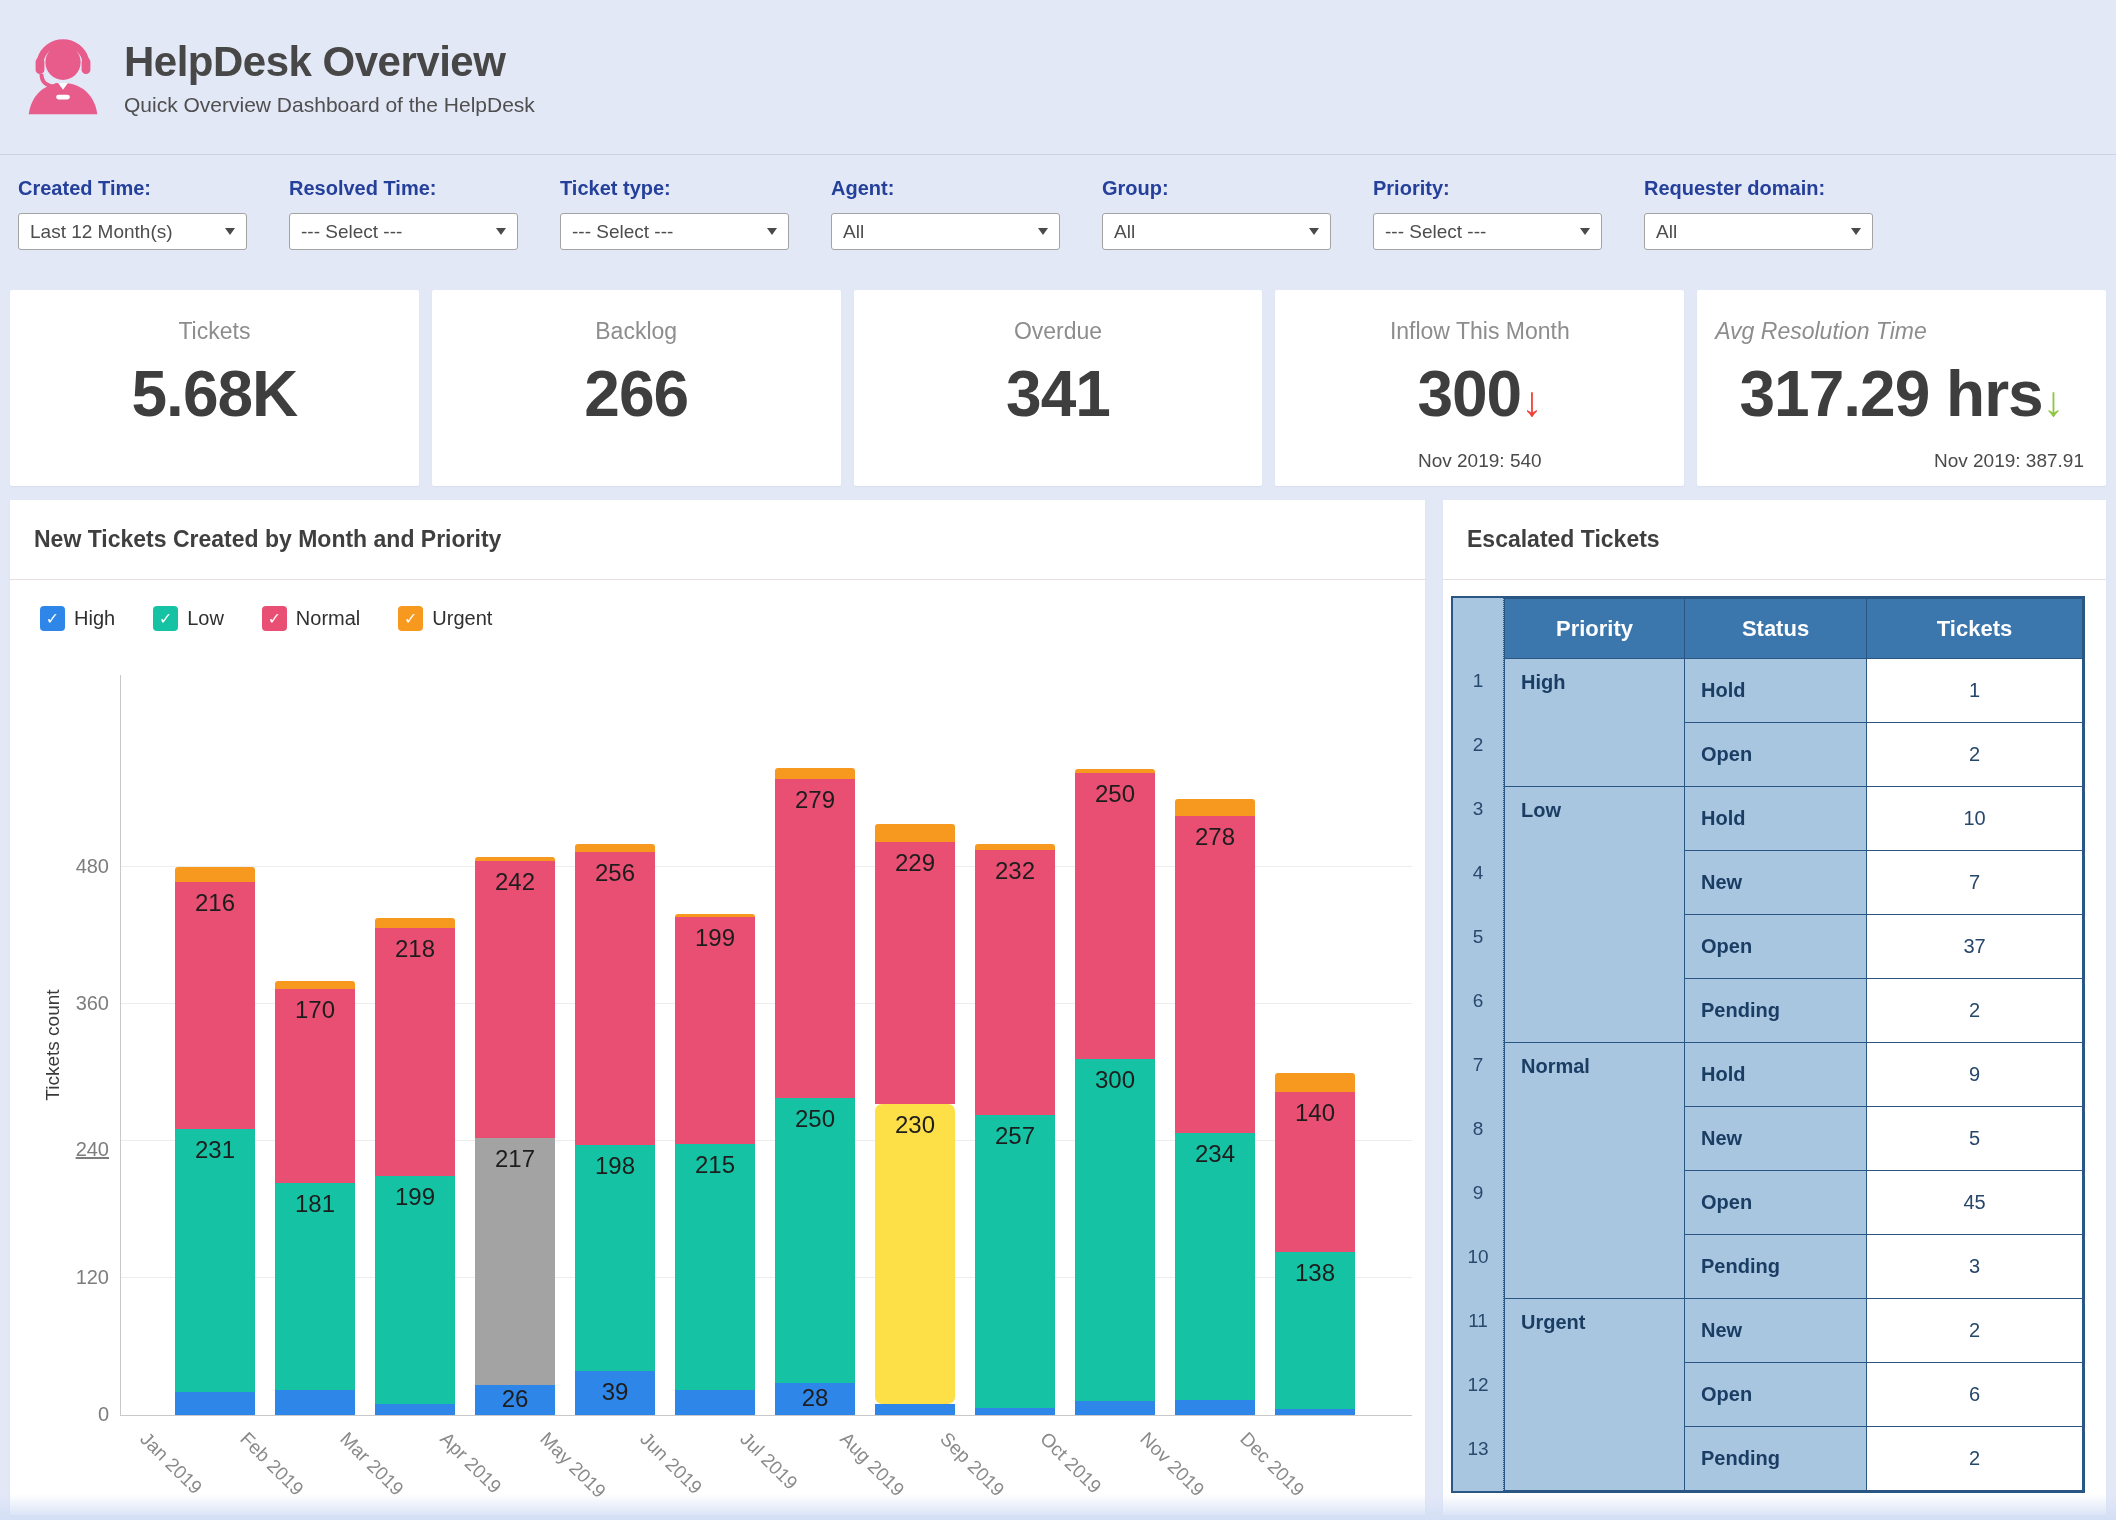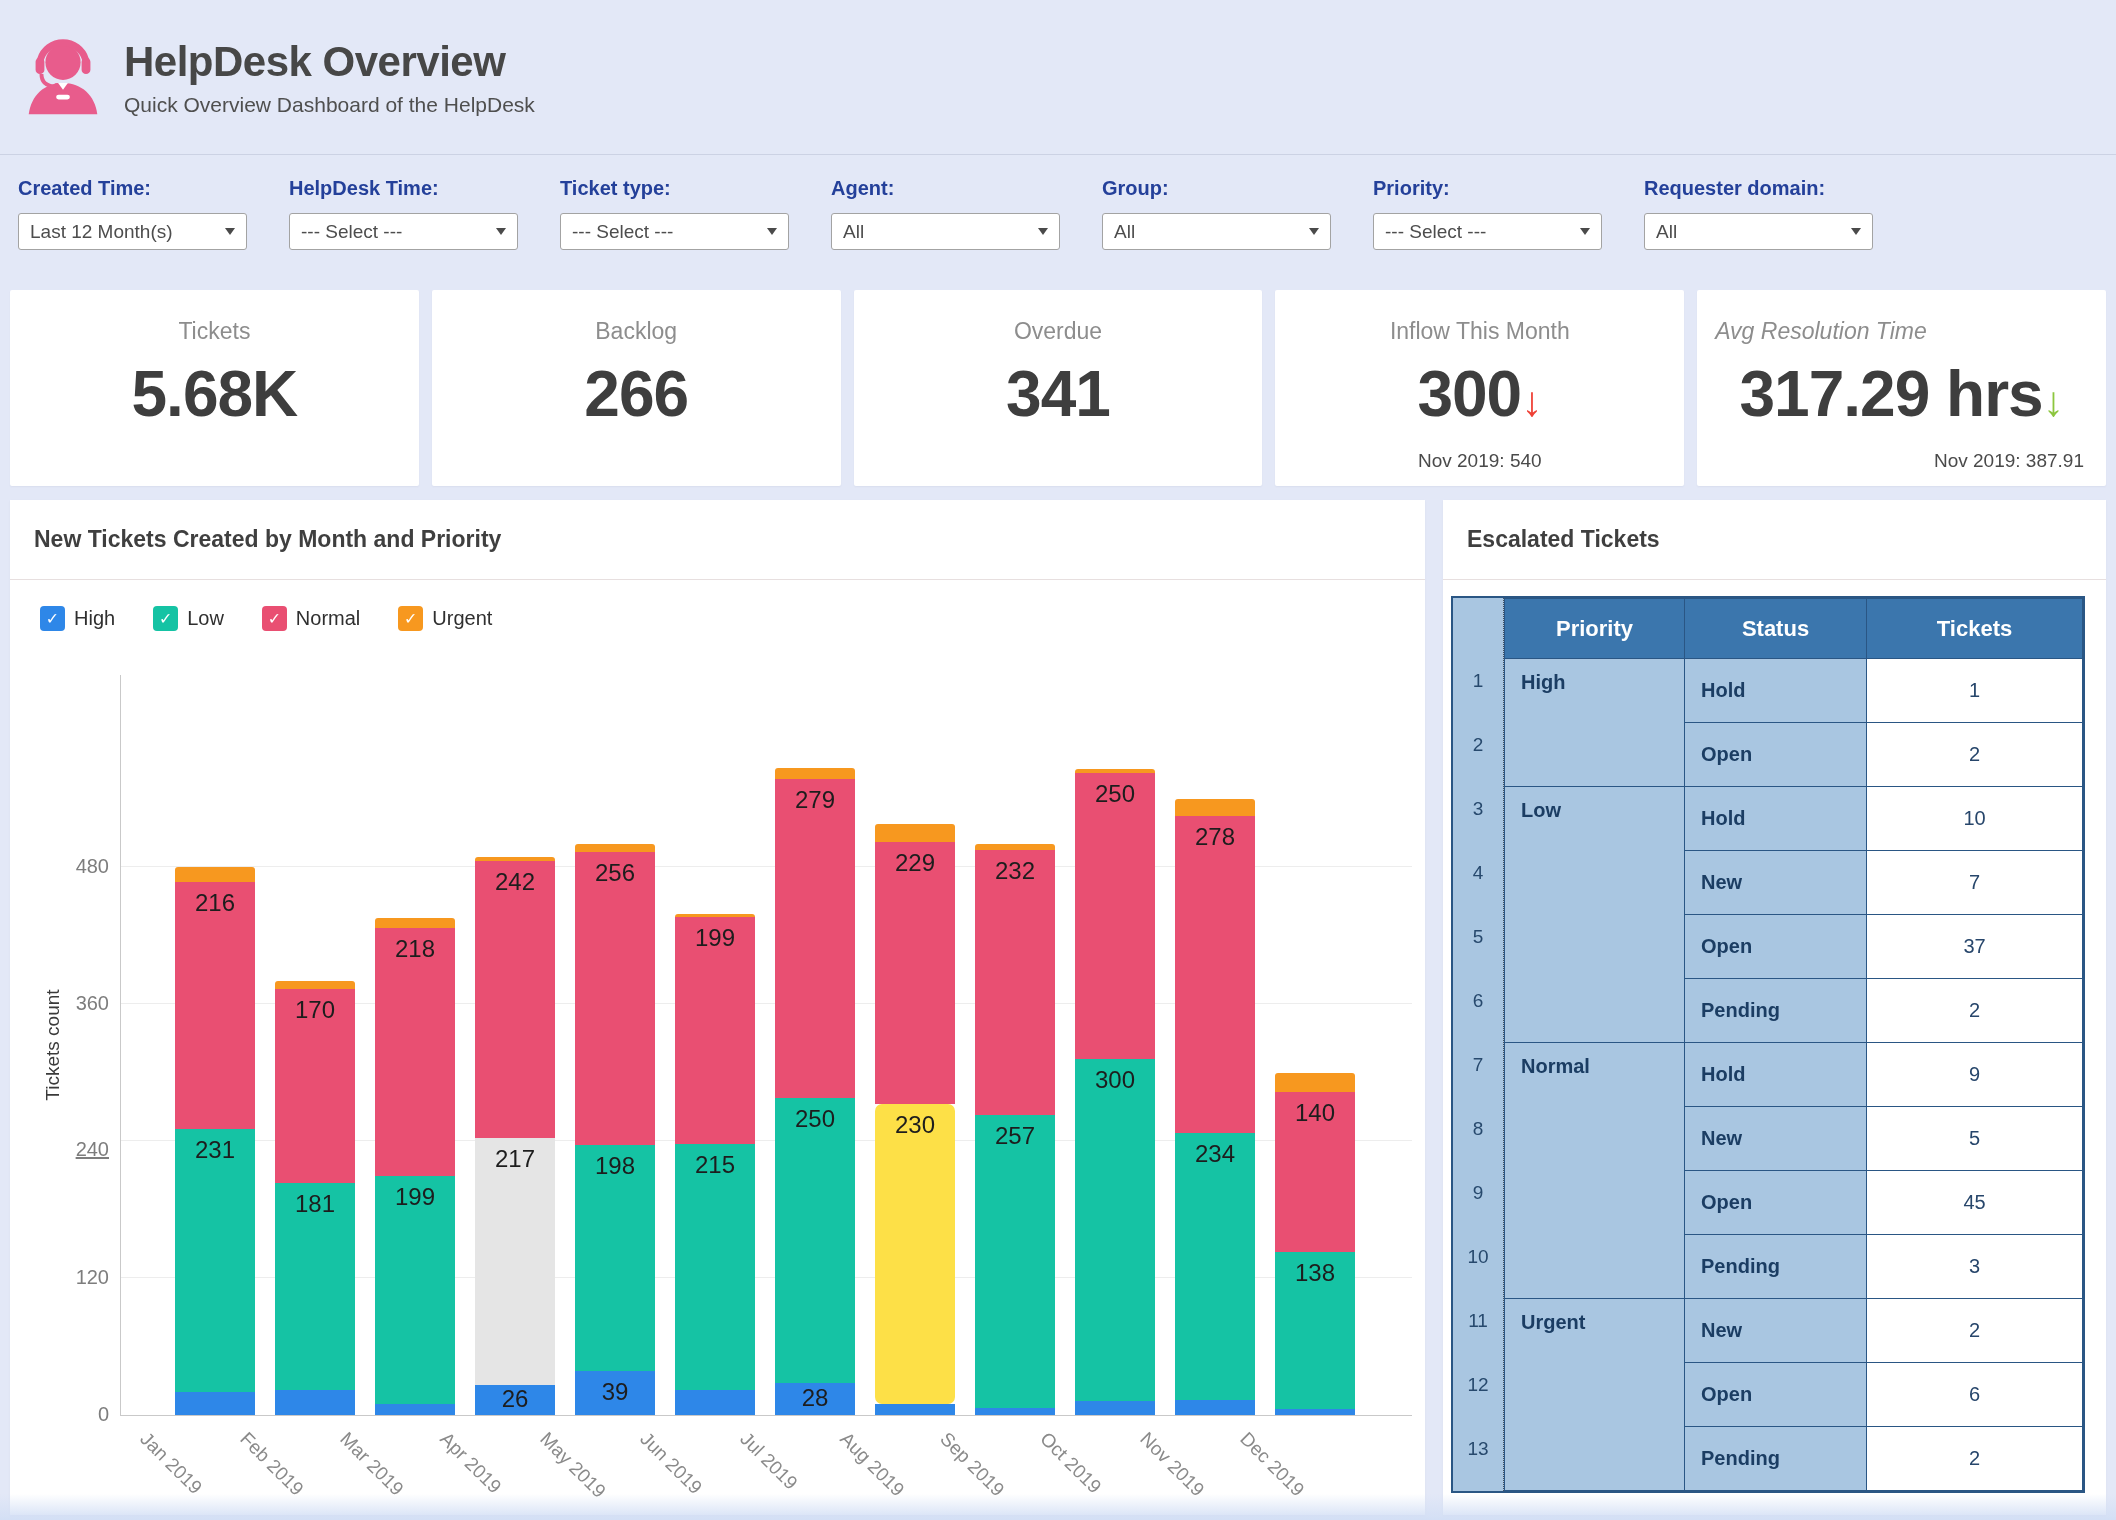--- a/index.html
+++ b/index.html
@@ -100,21 +100,21 @@
 
 <div class="filters">
   <div>
     <div class="filter-label">Created Time:</div>
     <div class="sel">
       <span>Last 12 Month(s)</span>
       <span class="caret"></span>
     </div>
   </div>
   <div>
-    <div class="filter-label">HelpDesk Time:</div>
+    <div class="filter-label">Resolved Time:</div>
     <div class="sel">
       <span>--- Select ---</span>
       <span class="caret"></span>
     </div>
   </div>
   <div>
     <div class="filter-label">Ticket type:</div>
     <div class="sel">
       <span>--- Select ---</span>
       <span class="caret"></span>
@@ -239,21 +239,21 @@
           <div class="seg" style="height: 248.9px; background: rgb(233, 79, 114);">
             <div class="seg-lab">218</div>
           </div>
           <div class="seg" style="height: 9.1px; background: rgb(247, 152, 31);"></div>
         </div>
         <div class="xlab" style="left: 230px; top: 753px;">Mar 2019</div>
         <div class="bar" style="left: 354px; width: 80px;">
           <div class="seg" style="height: 29.7px; background: rgb(46, 135, 232);">
             <div class="seg-lab mid">26</div>
           </div>
-          <div class="seg" style="height: 247.7px; background: #e5e5e5;">
+          <div class="seg" style="height: 247.7px; background: #a3a3a3;">
             <div class="seg-lab">217</div>
           </div>
           <div class="seg" style="height: 276.3px; background: rgb(233, 79, 114);">
             <div class="seg-lab">242</div>
           </div>
           <div class="seg" style="height: 4.6px; background: rgb(247, 152, 31);"></div>
         </div>
         <div class="xlab" style="left: 330px; top: 753px;">Apr 2019</div>
         <div class="bar" style="left: 454px; width: 80px;">
           <div class="seg" style="height: 44.5px; background: rgb(46, 135, 232);">

